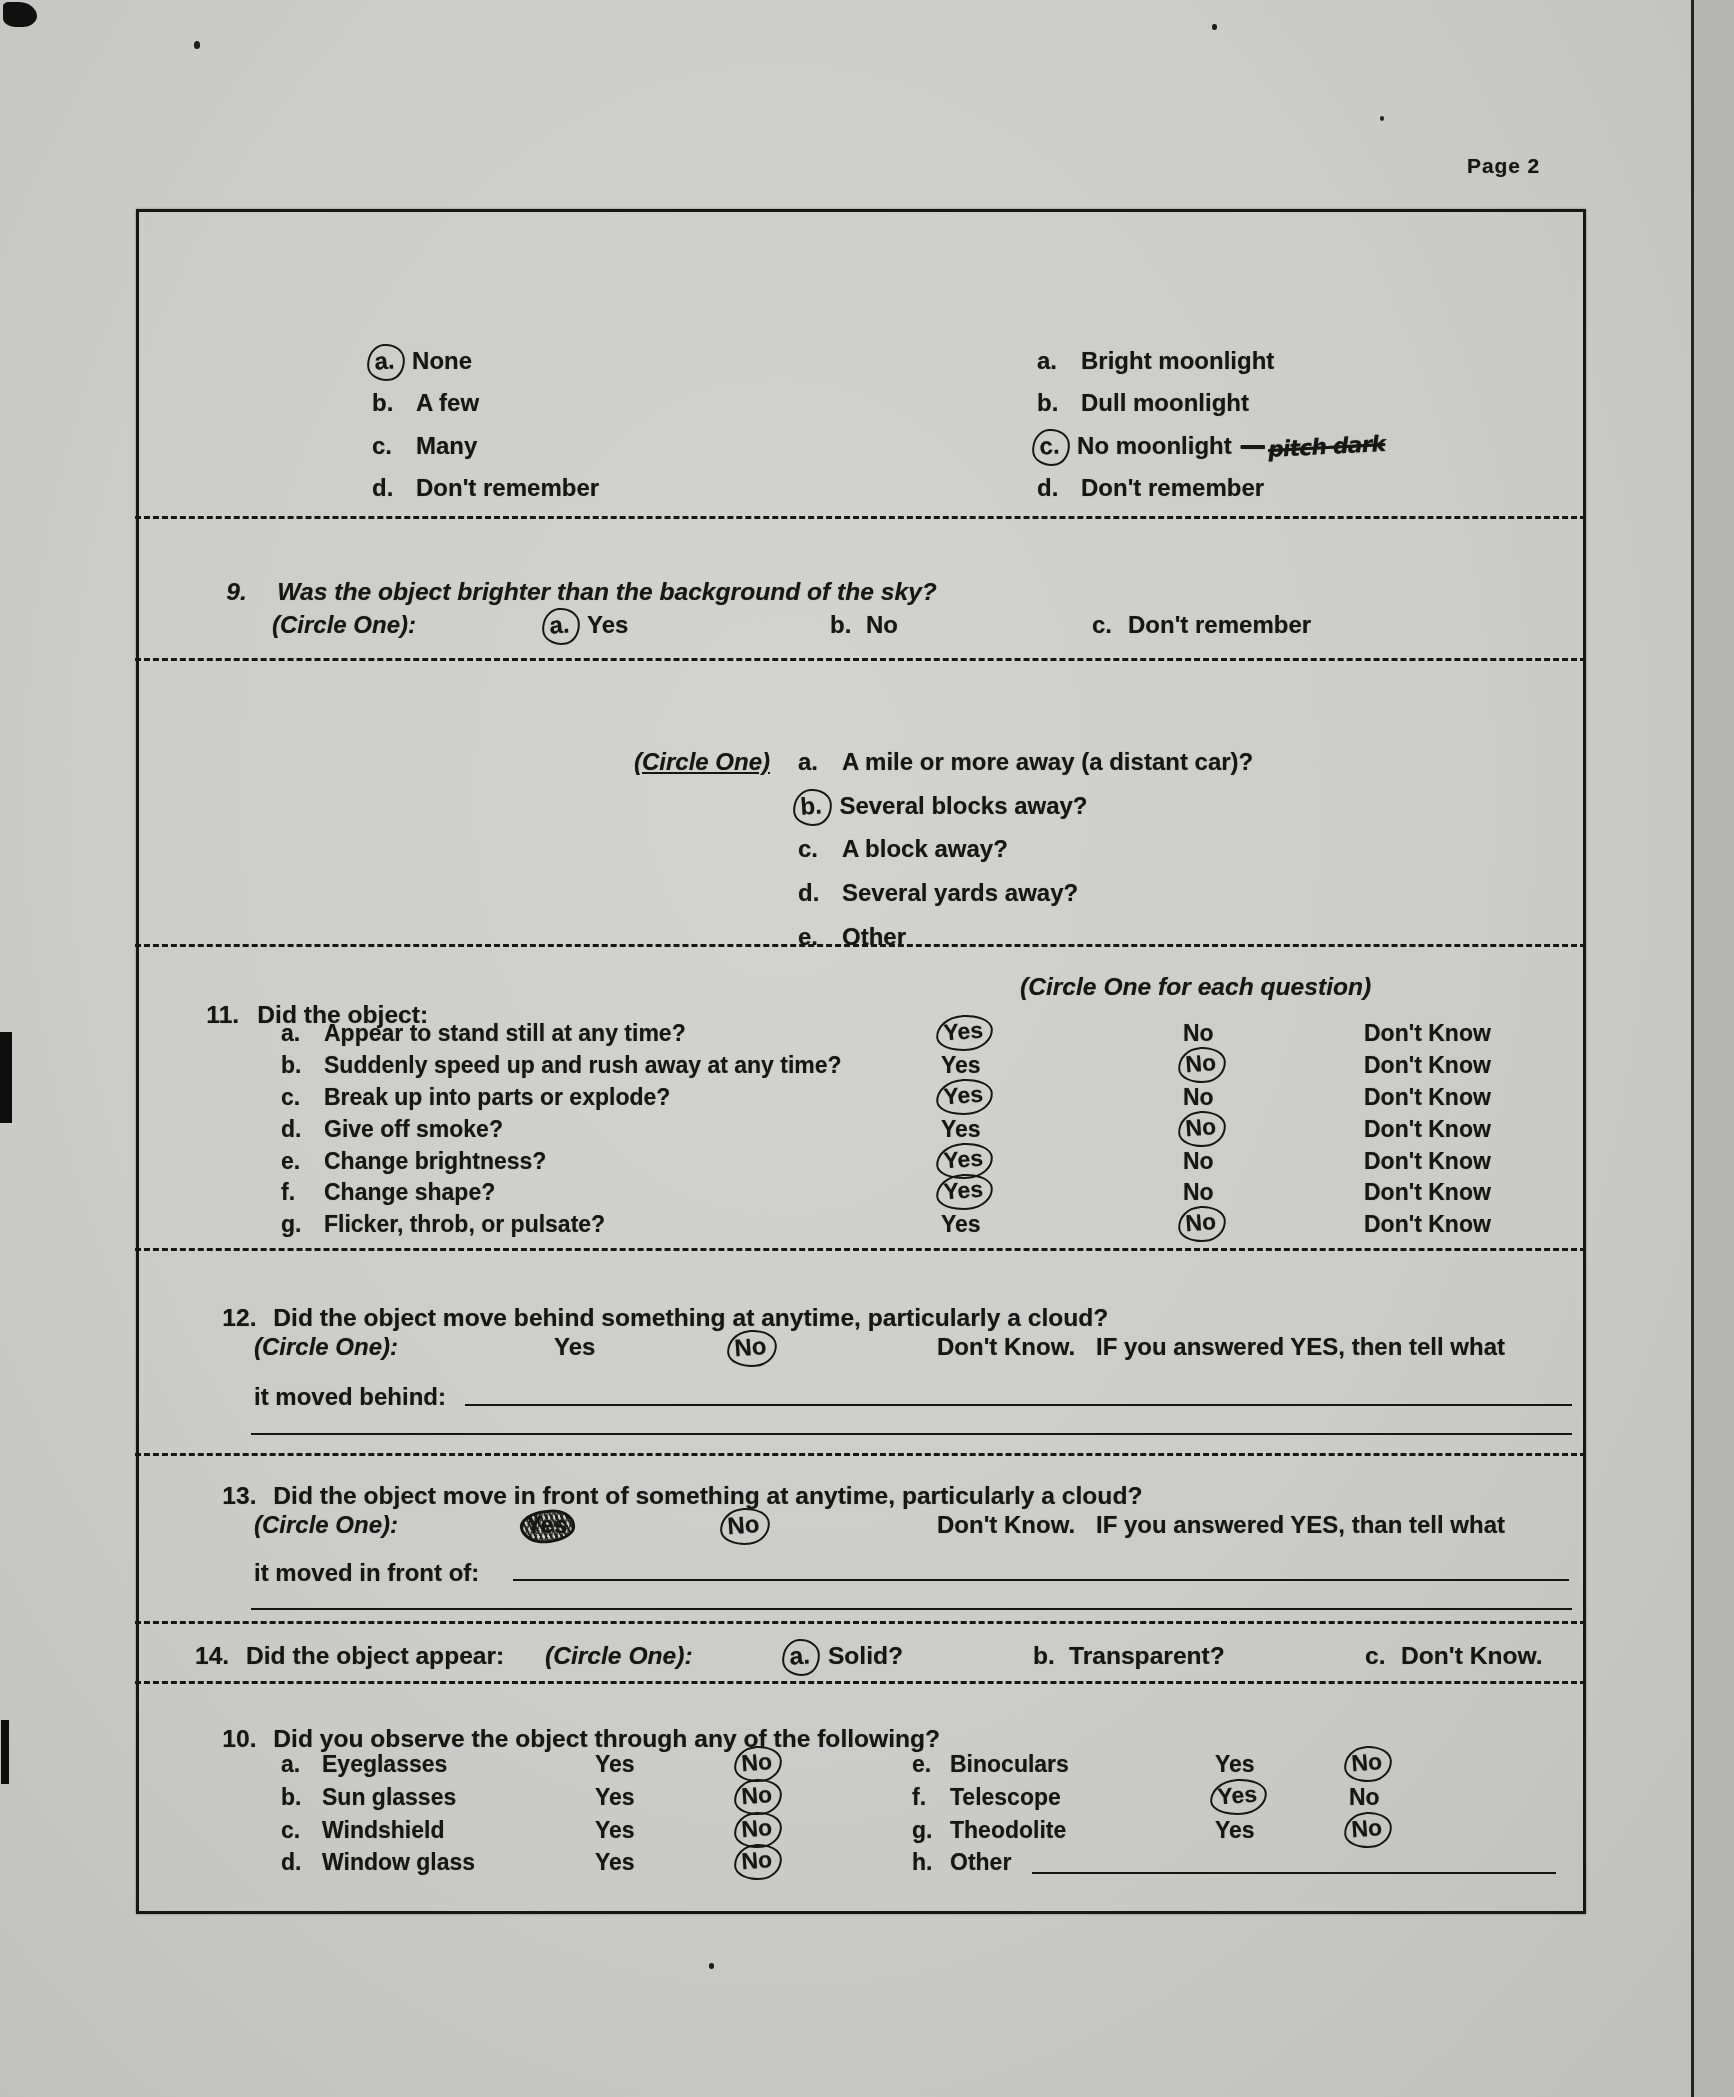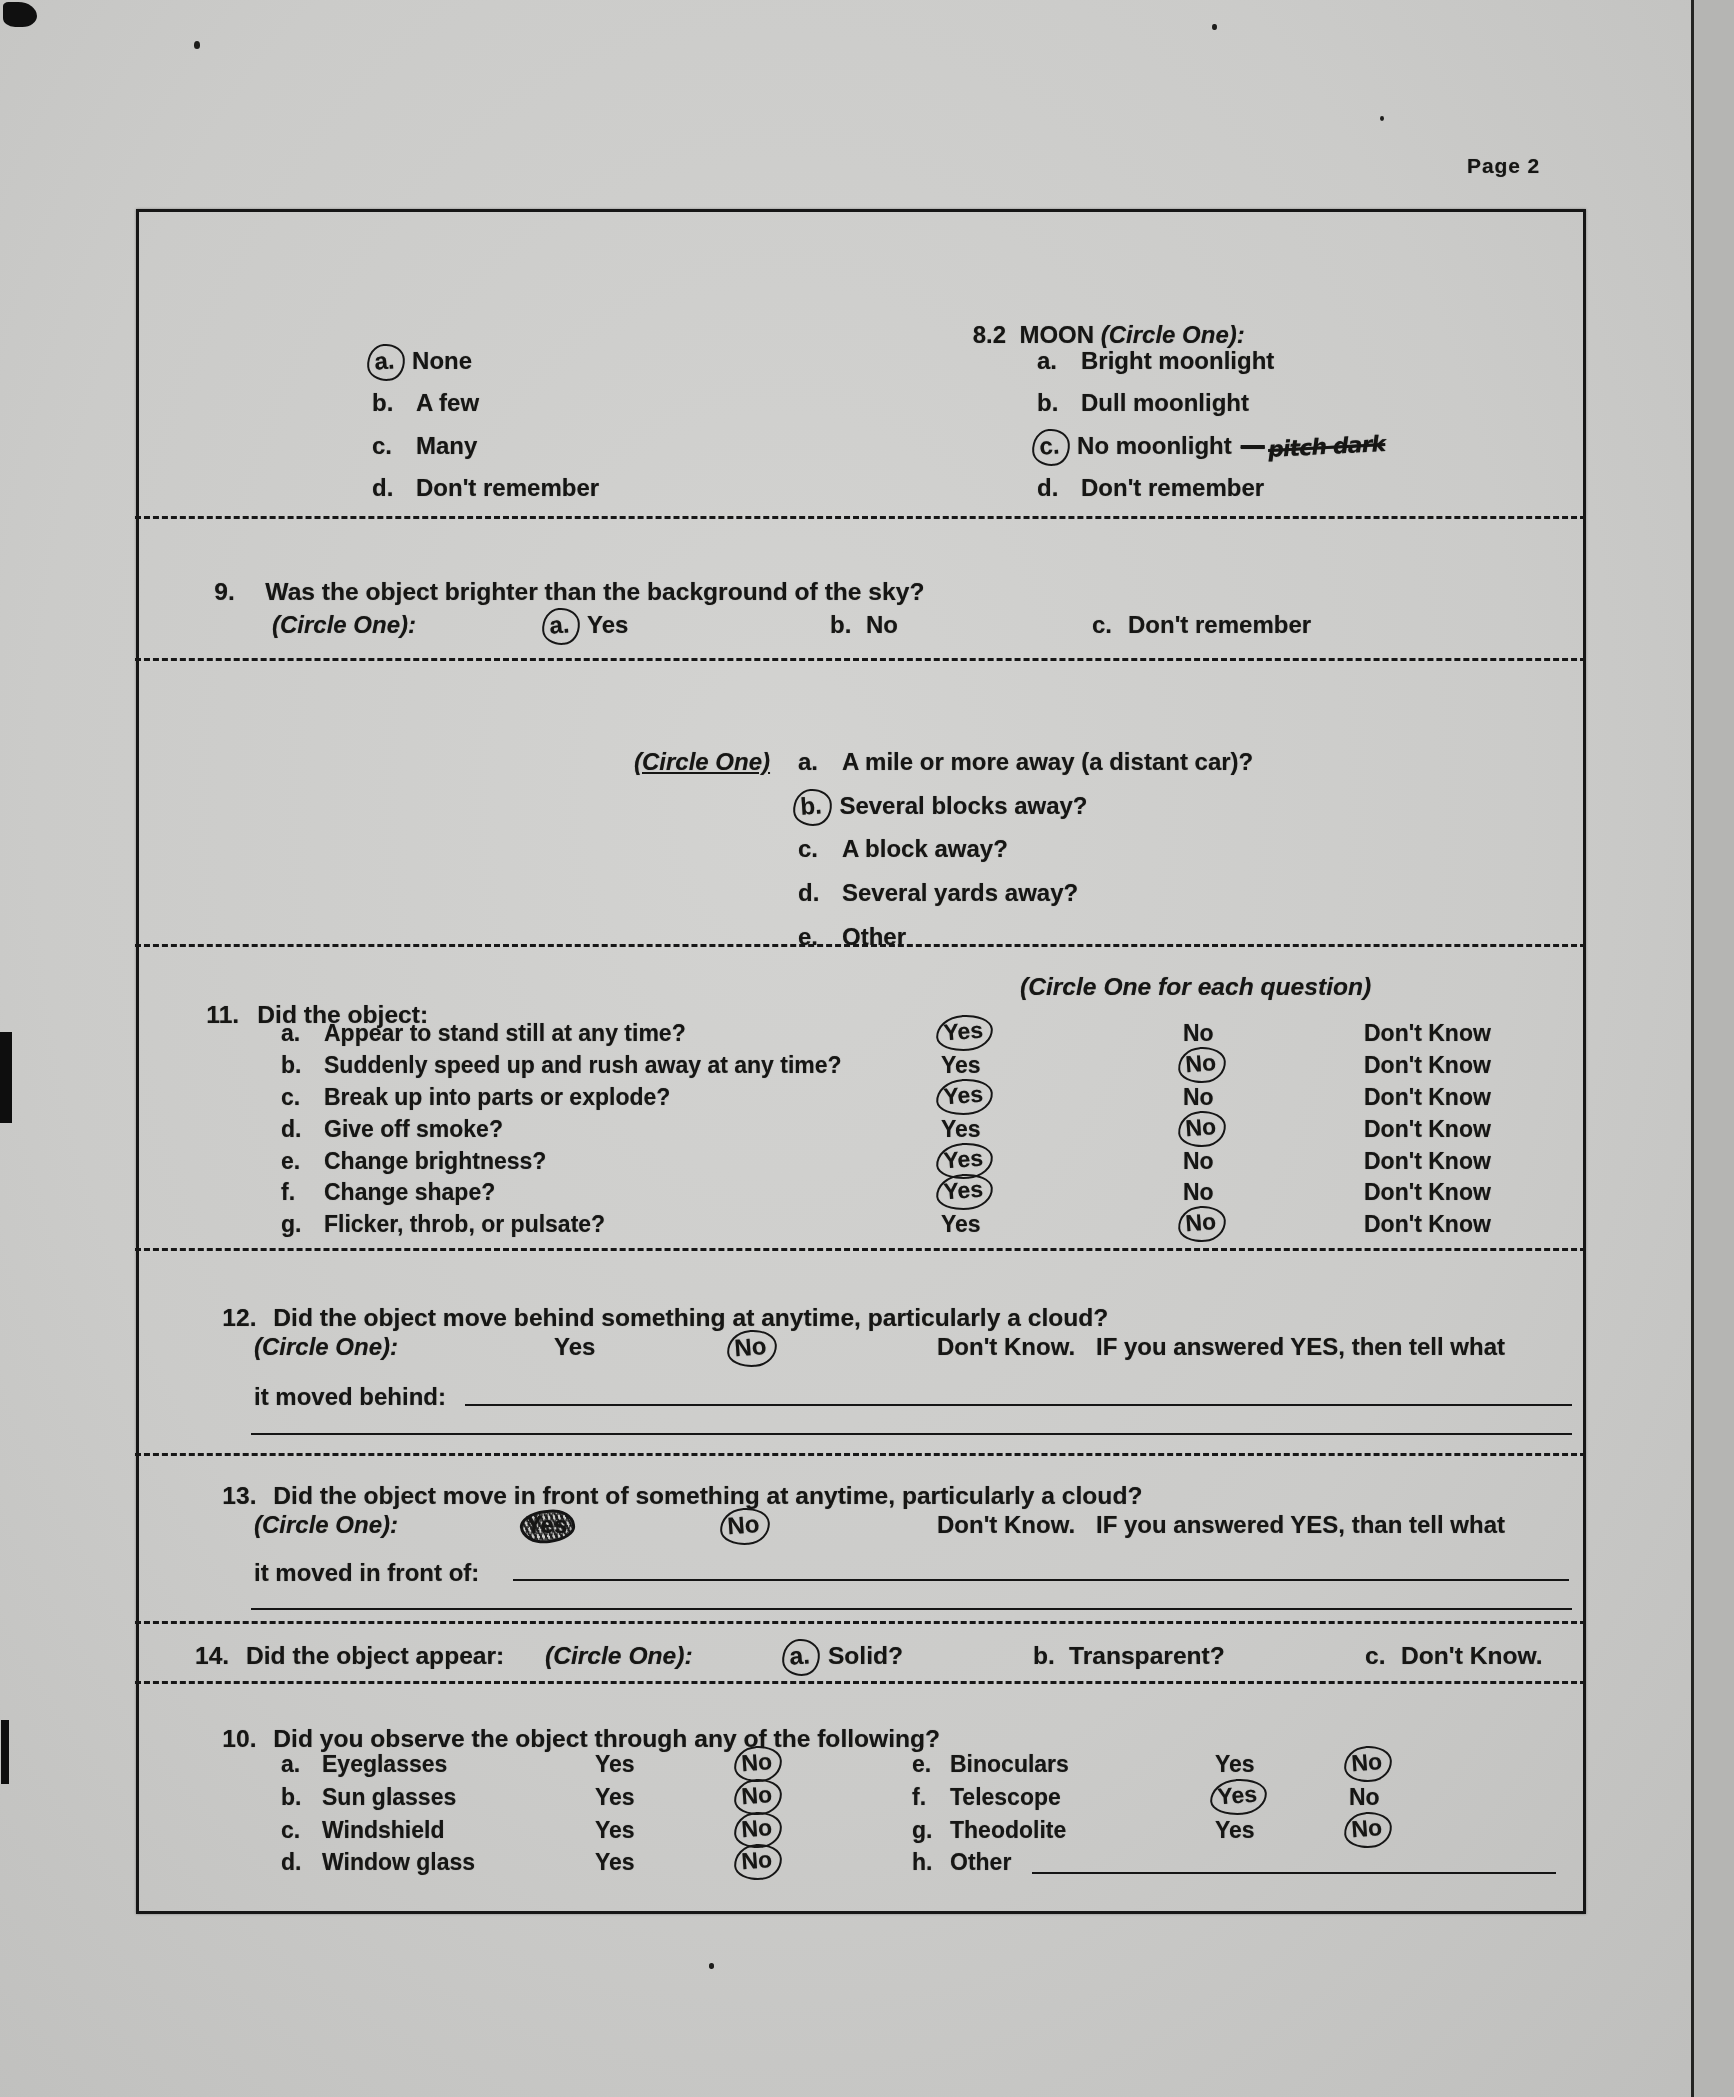--- a/index.html
+++ b/index.html
@@ -75,39 +75,36 @@
 <div class="streak" style="left:0.9px;top:1720px;width:8.2px;height:64px;"></div>
 <div class="speck" style="left:194px;top:41px;width:6.4px;height:8.2px;"></div>
 <div class="speck" style="left:1212px;top:24px;width:4.6px;height:6.4px;"></div>
 <div class="speck" style="left:1380px;top:116px;width:4.1px;height:5px;"></div>
 <div class="speck" style="left:709px;top:1963px;width:4.6px;height:5.5px;"></div>
 
 <div class="page-label t">Page 2</div>
 
 <div class="form-box">
 
-  <div class="abs sub t" style="left:807px;top:81px;">
-    <span>8.2</span><span>&nbsp;&nbsp;</span><span>MOON</span><span>&nbsp;</span><span class="it">(Circle One):</span>
-  </div>
   <div class="optlist" id="s81-opts" style="left:233px;top:135px;width:592px;height:191px;">
       <div class="opt" style="top: 0px;"><span class="letter circ" style="min-width: 0px;">a.</span>&nbsp;&nbsp;<span>None</span></div>
       <div class="opt" style="top: 42px;"><span class="letter">b.</span><span>A few</span></div>
       <div class="opt" style="top: 85px;"><span class="letter">c.</span><span>Many</span></div>
       <div class="opt" style="top: 127px;"><span class="letter">d.</span><span>Don't remember</span></div>
     </div>
   <div class="optlist" id="s82-opts" style="left:898px;top:135px;width:683px;height:191px;">
       <div class="opt" style="top: 0px;"><span class="letter">a.</span><span>Bright moonlight</span></div>
       <div class="opt" style="top: 42px;"><span class="letter">b.</span><span>Dull moonlight</span></div>
       <div class="opt" style="top: 85px;"><span class="letter circ" style="min-width: 0px;">c.</span>&nbsp;&nbsp;<span>No moonlight</span><span class="dash">—</span><span class="hand">pitch dark</span></div>
       <div class="opt" style="top: 127px;"><span class="letter">d.</span><span>Don't remember</span></div>
     </div>
 
   <div class="sep" style="top:304px;"></div>
 
-  <div class="abs q t" style="left:48px;top:338px;">
+  <div class="abs q t" style="left:60px;top:338px;font-style:italic;">
     <span class="qnum">9.</span><span>Was the object brighter than the background of the sky?</span>
   </div>
   <div class="abs sub" style="left:0;top:399px;width:100%;height:36px;">
     <span class="abs t it" style="left:133px;">(Circle One):</span>
     <span class="abs t" style="left:408px;"><span class="circ">a.</span><span>&nbsp;&nbsp;</span><span>Yes</span></span>
     <span class="abs t" style="left:691px;"><span class="letter" style="min-width:36px;">b.</span><span>No</span></span>
     <span class="abs t" style="left:953px;"><span class="letter" style="min-width:36px;">c.</span><span>Don't remember</span></span>
   </div>
 
   <div class="sep" style="top:446px;"></div>

